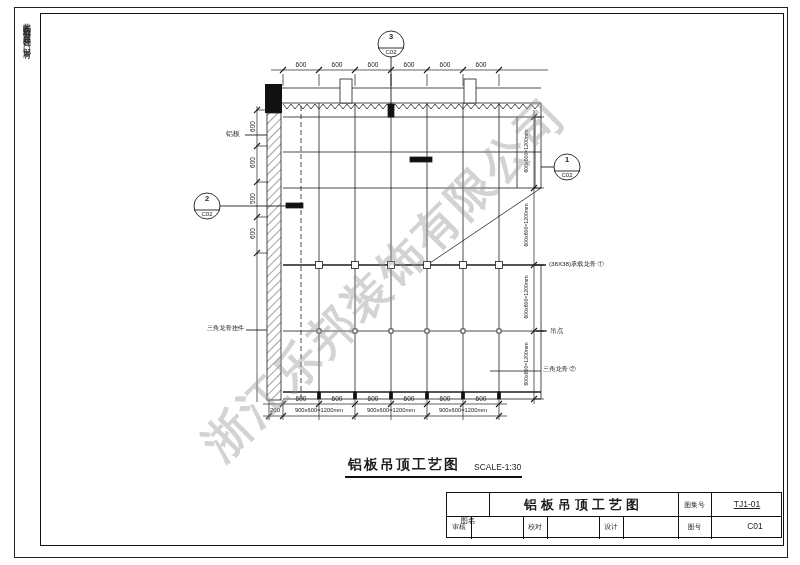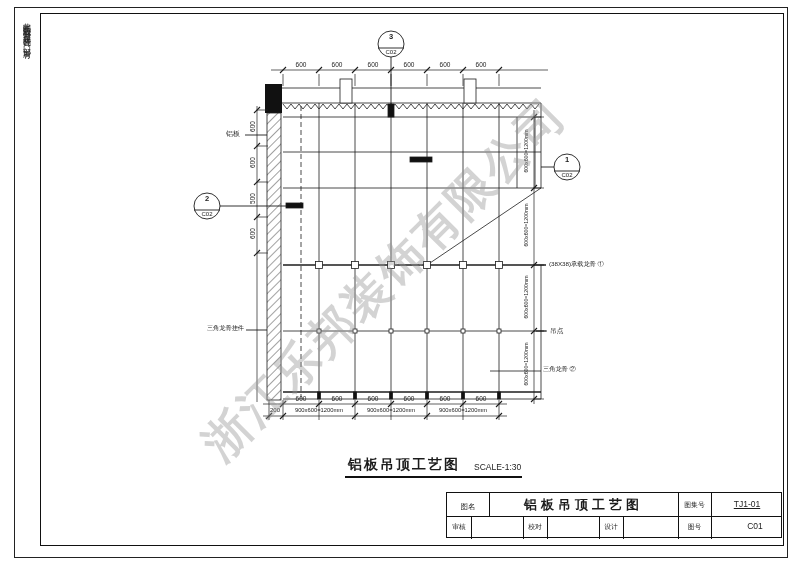--- a/index.html
+++ b/index.html
@@ -238,21 +238,21 @@
   <div class="tb">
     <div class="h"></div>
     <div class="v" style="left:42px;top:0;height:23px;"></div>
     <div class="v" style="left:231px;top:0;height:46px;"></div>
     <div class="v" style="left:264px;top:0;height:46px;"></div>
     <div class="v" style="left:24px;top:23px;height:23px;"></div>
     <div class="v" style="left:76px;top:23px;height:23px;"></div>
     <div class="v" style="left:100px;top:23px;height:23px;"></div>
     <div class="v" style="left:152px;top:23px;height:23px;"></div>
     <div class="v" style="left:176px;top:23px;height:23px;"></div>
-    <div class="cell" style="left:0;top:9px;width:42px;font-size:7.5px;">图名</div>
+    <div class="cell" style="left:0;top:23px;width:42px;font-size:7.5px;">图名</div>
     <div class="cell" style="left:42px;top:3px;width:189px;font-size:13px;font-weight:bold;letter-spacing:4px;">铝板吊顶工艺图</div>
     <div class="cell" style="left:231px;top:7px;width:33px;font-size:6.8px;">图集号</div>
     <div class="cell" style="left:264px;top:6px;width:72px;font-size:8.5px;text-decoration:underline;">TJ1-01</div>
     <div class="cell" style="left:0;top:29px;width:24px;font-size:6.8px;">审核</div>
     <div class="cell" style="left:76px;top:29px;width:24px;font-size:6.8px;">校对</div>
     <div class="cell" style="left:152px;top:29px;width:24px;font-size:6.8px;">设计</div>
     <div class="cell" style="left:231px;top:29px;width:33px;font-size:6.8px;">图号</div>
     <div class="cell" style="left:272px;top:28px;width:72px;font-size:8.5px;">C01</div>
   </div>
 

